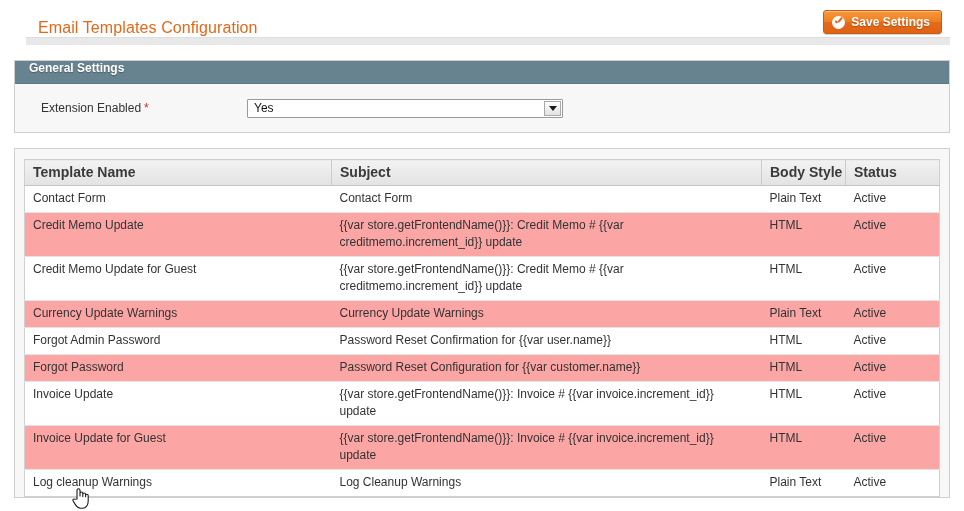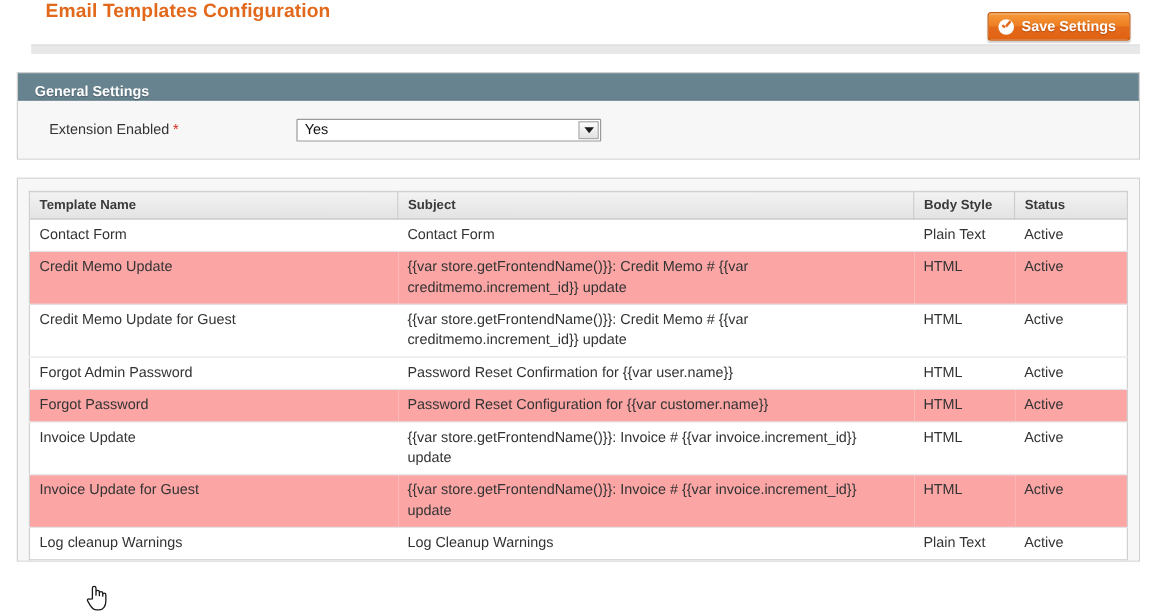--- a/index.html
+++ b/index.html
@@ -18,23 +18,23 @@
   }
 
   
   .page-head {
     position: relative;
     height: 38px;
   }
   .page-title {
     position: absolute;
     left: 38px;
-    top: 1px;
+    top: 19px;
     font-size: 16px;
-    font-weight: bold;
+    font-weight: normal;
     color: #e2691b;
     letter-spacing: .1px;
     white-space: nowrap;
   }
   .save-button {
     position: absolute;
     right: 22px;
     top: 10px;
     height: 22px;
     padding: 0 11px 0 8px;
@@ -100,21 +100,21 @@
     width: 936px;
     border: 1px solid #cfcfcf;
     background: #f9f9f9;
     box-sizing: border-box;
   }
   .panel-head {
     height: 22px;
     background: #67838f;
     border-bottom: 1px solid #5d7884;
     display: flex;
-    align-items: flex-end;
+    align-items: flex-start;
     padding-left: 14px;
     color: #ffffff;
     font-size: 12px;
     font-weight: bold;
     text-shadow: 0 1px 1px rgba(0,0,0,.3);
   }
   .panel-body {
     background: #f7f7f7;
   }
 
@@ -131,21 +131,21 @@
     font-size: 12px;
     color: #333;
   }
   .req-star {
     color: #d9281e;
     margin-left: 3px;
     font-size: 12px;
   }
   .select-box {
     position: relative;
-    width: 254px;
+    width: 316px;
     height: 19px;
     background: #ffffff;
     border: 1px solid #9a9a9a;
     border-radius: 1px;
     display: flex;
     align-items: center;
     box-sizing: border-box;
     cursor: pointer;
   }
   .select-value {
@@ -183,21 +183,21 @@
     width: 100%;
     border-collapse: collapse;
     border: 1px solid #d0d0d0;
     background: #ffffff;
     table-layout: fixed;
   }
   table.grid th {
     background: linear-gradient(to bottom, #f2f2f2 0%, #e3e3e3 100%);
     border-right: 1px solid #cccccc;
     border-bottom: 1px solid #c4c4c4;
-    font-size: 11px;
+    font-size: 14px;
     font-weight: bold;
     color: #3a3a3a;
     text-align: left;
     padding: 4px 8px 5px 8px;
     height: 13px;
     white-space: nowrap;
   }
   table.grid th:last-child { border-right: none; }
   table.grid td {
     border-bottom: 1px solid #e4e4e4;
@@ -282,20 +282,26 @@
               <td class="col-subj">{{var store.getFrontendName()}}: Credit Memo # {{var creditmemo.increment_id}} update</td>
               <td class="col-body">HTML</td>
               <td class="col-stat">Active</td>
             </tr>
             <tr>
               <td class="col-name">Credit Memo Update for Guest</td>
               <td class="col-subj">{{var store.getFrontendName()}}: Credit Memo # {{var creditmemo.increment_id}} update</td>
               <td class="col-body">HTML</td>
               <td class="col-stat">Active</td>
             </tr>
+            <tr class="alt">
+              <td class="col-name">Currency Update Warnings</td>
+              <td class="col-subj">Currency Update Warnings</td>
+              <td class="col-body">Plain Text</td>
+              <td class="col-stat">Active</td>
+            </tr>
             <tr>
               <td class="col-name">Forgot Admin Password</td>
               <td class="col-subj">Password Reset Confirmation for {{var user.name}}</td>
               <td class="col-body">HTML</td>
               <td class="col-stat">Active</td>
             </tr>
             <tr class="alt">
               <td class="col-name">Forgot Password</td>
               <td class="col-subj">Password Reset Configuration for {{var customer.name}}</td>
               <td class="col-body">HTML</td>

